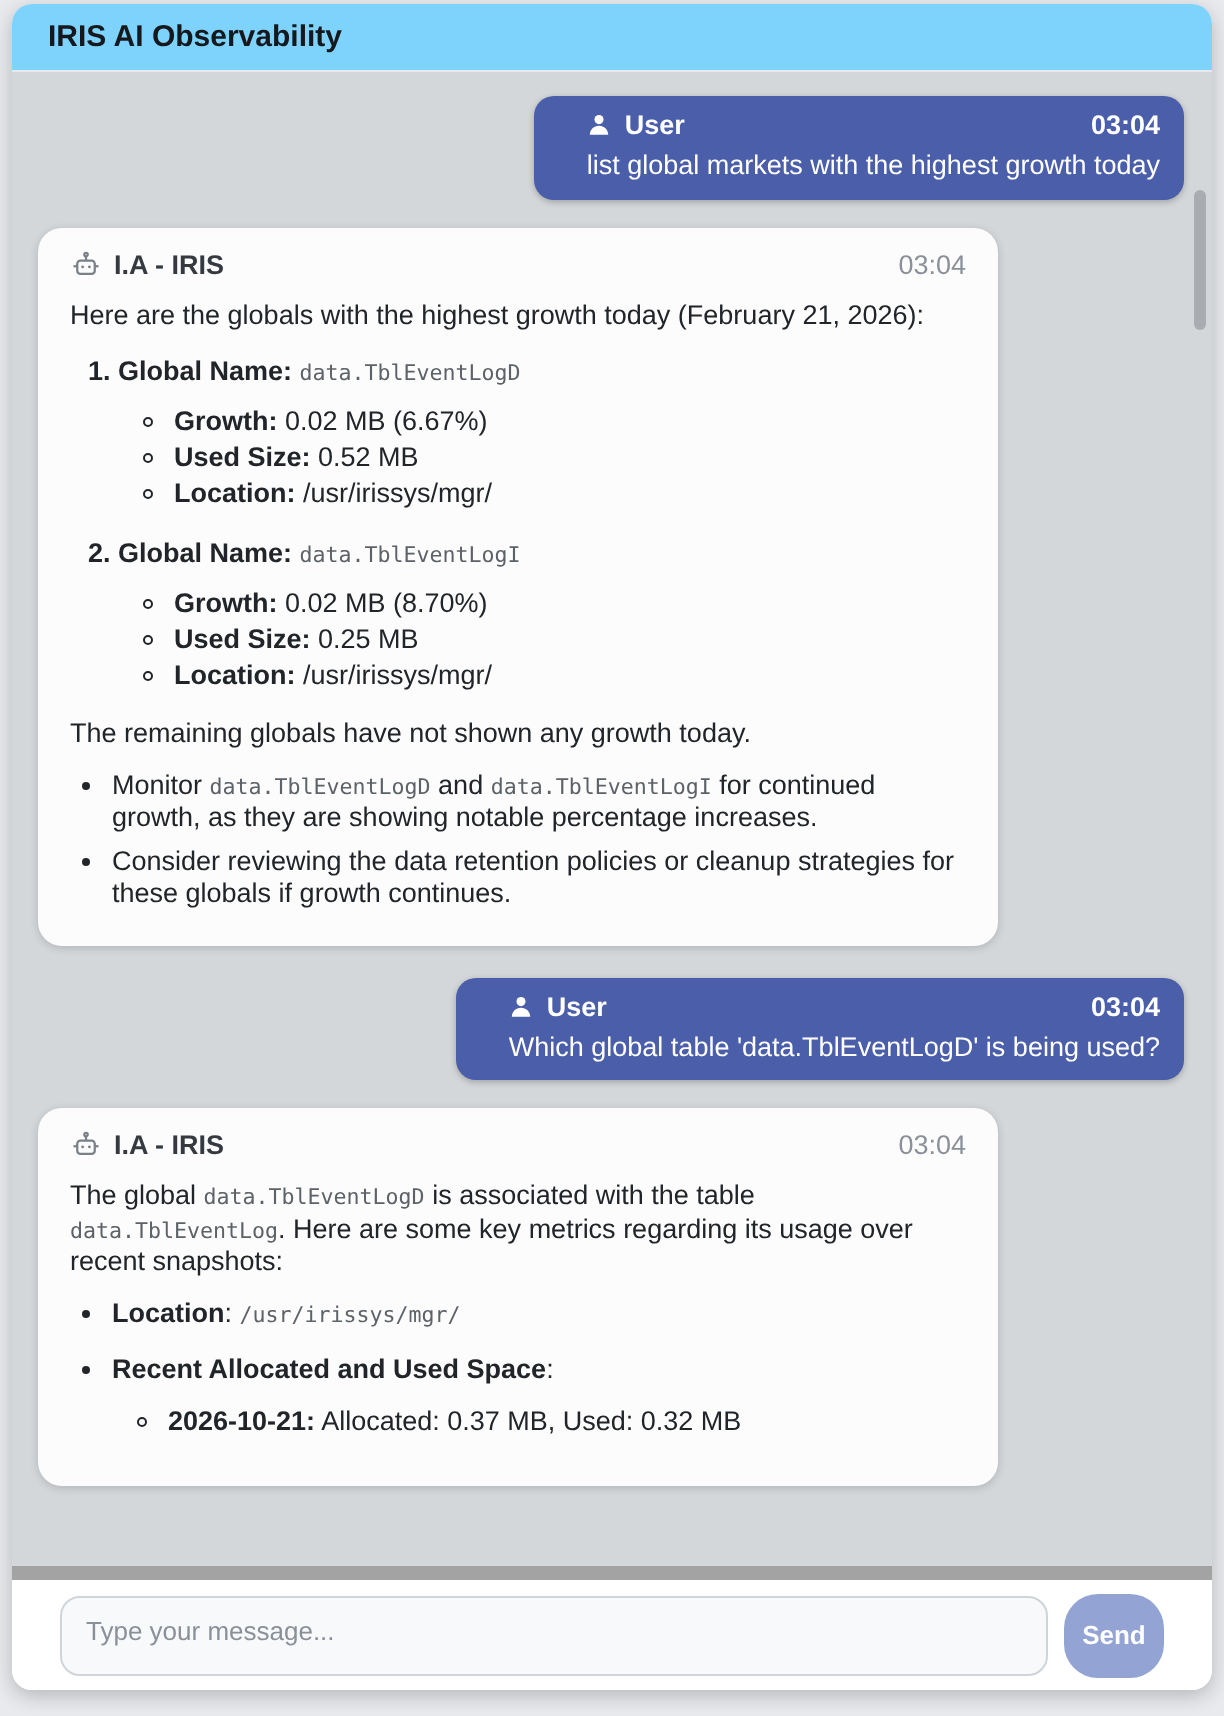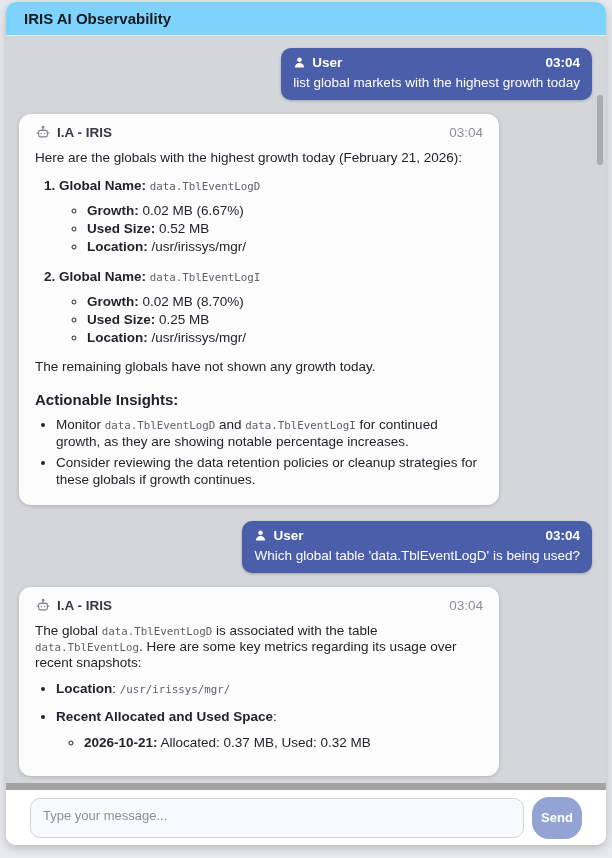--- a/index.html
+++ b/index.html
@@ -27,21 +27,21 @@
   }
 
   .scroll-thumb {
     position:absolute; right:3px; top:59px; width:6px; height:70px;
     background:#a9acb1; border-radius:3px;
   }
 
   .msg { border-radius:10px; }
   .msg-user {
     align-self:flex-end; background:#4a5ea9; color:#ffffff;
-    padding:7px 12px 8px 12px; margin-bottom:14px; max-width:470px;
+    padding:7px 12px 8px 26px; margin-bottom:14px; max-width:470px;
     box-shadow:0 1px 3px rgba(0,0,0,0.25);
   }
   .mhead { display:flex; align-items:center; gap:6px; font-size:13.5px; font-weight:bold; }
   .mhead .time { margin-left:auto; padding-left:36px; }
   .msg-user .mbody { font-size:13.5px; margin-top:4px; line-height:1.3;text-align:center; }
 
   .msg-ai {
     align-self:flex-start; width:480px; margin-left:6px;
     background:#fcfcfd; color:#212529; border-radius:12px;
     padding:11px 16px 12px 16px; margin-bottom:16px;
@@ -133,21 +133,20 @@
                 <li><span class="b">Used Size:</span><span> 0.52 MB</span></li>
                 <li><span class="b">Location:</span><span> /usr/irissys/mgr/</span></li>
               </ul></li>
             <li><span class="b">Global Name: </span><code>data.TblEventLogI</code><ul class="sub">
                 <li><span class="b">Growth:</span><span> 0.02 MB (8.70%)</span></li>
                 <li><span class="b">Used Size:</span><span> 0.25 MB</span></li>
                 <li><span class="b">Location:</span><span> /usr/irissys/mgr/</span></li>
               </ul></li>
           </ol>
           <p><span>The remaining globals have not shown any growth today.</span></p>
-          <div class="h"><span>Actionable Insights:</span></div>
           <ul class="toplist">
             <li><span>Monitor </span><code>data.TblEventLogD</code><span> and </span><code>data.TblEventLogI</code><span> for continued growth, as they are showing notable percentage increases.</span></li>
             <li><span>Consider reviewing the data retention policies or cleanup strategies for these globals if growth continues.</span></li>
           </ul>
         </div>
       </div>
       <div class="msg msg-user" style="background: rgb(74, 94, 169);">
         <div class="mhead">
           <span class="icn">
             <svg width="13" height="13" viewBox="0 0 24 24" fill="#ffffff">

